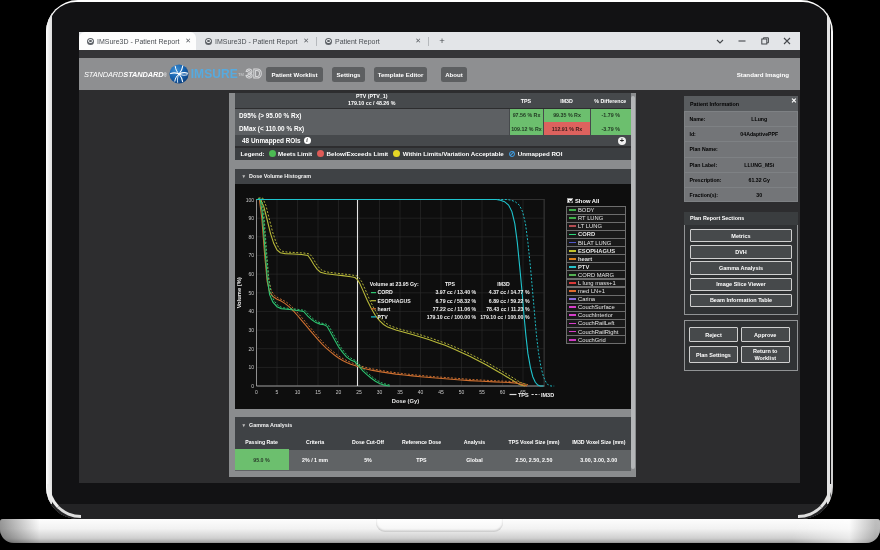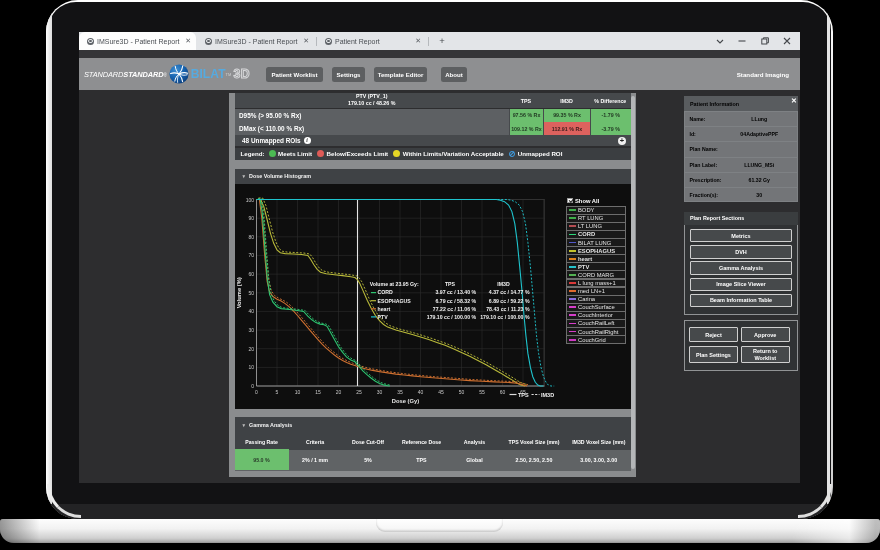--- a/index.html
+++ b/index.html
@@ -150,21 +150,21 @@
             <path d="M10 10 C12.5 8.8 15.5 8.2 18.6 9.2" stroke-width="1.2"></path>
             <path d="M10 10 C12 7.5 13.5 5 13.8 1.8" stroke-width="1.1"></path>
             <path d="M10 10 C8 7.8 6.5 5.5 6.2 2.2" stroke-width="1"></path>
             <path d="M10 10 C7.2 8.8 4.5 8.4 1.6 9.6" stroke-width="1.1"></path>
             <path d="M10 10 C7.8 11.8 6.3 13.8 5.8 17.2" stroke-width="1"></path>
             <path d="M10 10 C11.8 12.2 13.2 14.2 13.6 17.6" stroke-width="1.1"></path>
             <path d="M10 10 C12.8 11.4 15.4 11.6 18.2 10.8" stroke-width="0.9"></path>
             <path d="M10 10 C8.6 12.6 8.2 15 8.6 18.4" stroke-width="0.8"></path>
           </g>
         </svg>
-        <span id="lgims">BILAT</span>
+        <span id="lgims">IMSURE</span>
           <span id="lgtm">TM</span>
           <span style="width:2px"></span>
           <span id="lg3d">3D</span>
       </div>
       <div class="navbtn" style="left:187px;width:57px">Patient Worklist</div>
       <div class="navbtn" style="left:253px;width:33px">Settings</div>
       <div class="navbtn" style="left:295px;width:53px">Template Editor</div>
       <div class="navbtn" style="left:362px;width:26px">About</div>
       <div id="senior">Standard Imaging</div>
     </div>

